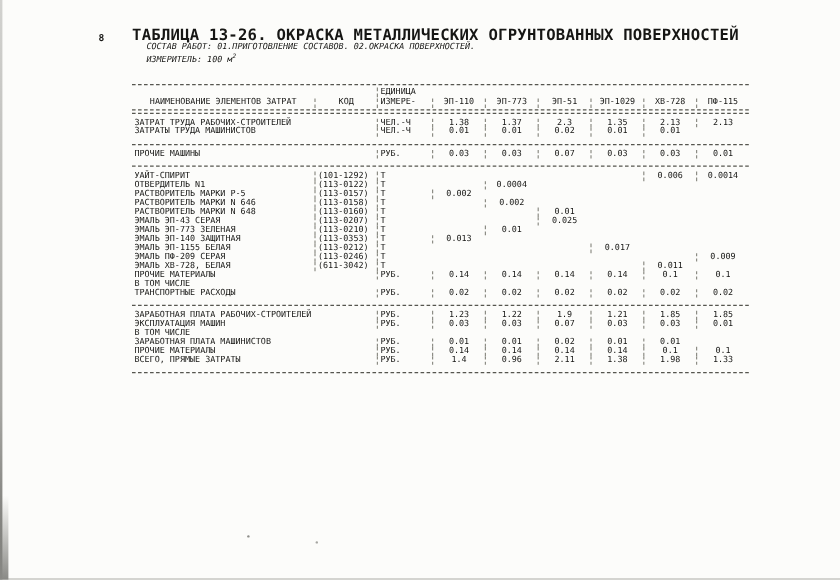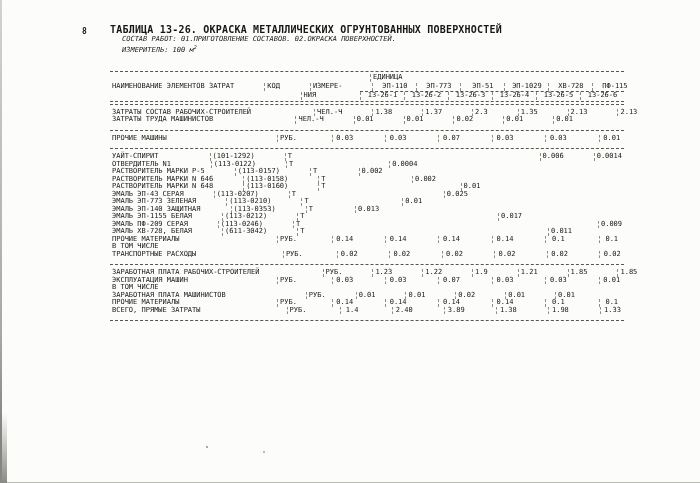--- a/index.html
+++ b/index.html
@@ -12,29 +12,29 @@
   .edge-left{position:absolute;left:0;top:0;width:2px;height:100%;background:linear-gradient(180deg,#d2d2cf,#a7a7a3 70%,#6f6f6b);}
   .edge-bottom{position:absolute;left:0;bottom:0;width:100%;height:1px;background:#b9b9b5;}
   .corner-smudge{position:absolute;left:0;bottom:0;width:7px;height:70px;background:linear-gradient(to top,#8a8a86,rgba(0,0,0,0));}
   .speck{position:absolute;width:2px;height:2px;border-radius:50%;background:#8d8d89;}
   .speck.s1{left:206px;top:446px;}
   .speck.s2{left:263px;top:451px;background:#a5a5a1;}
 
   .pageno{position:absolute;left:82px;top:27px;font-size:8px;font-weight:bold;}
   #content{position:absolute;left:110px;top:26px;width:516px;}
 
-  .title{font-size:10px;font-weight:bold;line-height:8.5px;letter-spacing:.2px;white-space:nowrap;}
+  .title{font-size:13px;font-weight:bold;line-height:8.5px;letter-spacing:.2px;white-space:nowrap;}
   .subtitle{font-size:7px;font-style:italic;line-height:8px;padding-left:12px;white-space:nowrap;}
   .subtitle sup{font-size:5px;vertical-align:super;}
 
   .table{margin-top:17px;font-size:7px;line-height:7.5px;width:514px;}
   .hline{height:0;border-top:1px dashed #56564f;margin:1px 0;}
   .hline.double{height:2px;border-bottom:1px dashed #56564f;}
 
-  .row{display:flex;align-items:flex-end;gap:28px;}
+  .row{display:flex;align-items:flex-end;}
   .c{box-sizing:border-box;padding:0 2px;white-space:nowrap;overflow:visible;}
   .c-name{width:152px;}
   .c-code{width:52px;}
   .c-unit{width:46px;}
   .c-val{width:44px;text-align:center;}
   .vals{display:flex;}
   .c-code,.c-unit,.c-val,.c-group{border-left:1px dashed #8d8d85;}
   .c-group{width:264px;border-bottom:1px dashed #56564f;padding-left:3px;}
   .hrow{min-height:9px;}
   .hrow .c-name{text-align:center;}
@@ -73,41 +73,28 @@
         <div class="c c-unit">ИЗМЕРЕ-</div>
         <div class="vals" id="paint-cells">
             <div class="c c-val">ЭП-110</div>
             <div class="c c-val">ЭП-773</div>
             <div class="c c-val">ЭП-51</div>
             <div class="c c-val">ЭП-1029</div>
             <div class="c c-val">ХВ-728</div>
             <div class="c c-val">ПФ-115</div>
           </div>
       </div>
-      <div class="row hrow">
-        <div class="c c-name"></div>
-        <div class="c c-code"></div>
-        <div class="c c-unit">НИЯ</div>
-        <div class="vals topline" id="normcode-cells">
-            <div class="c c-val">13-26-1</div>
-            <div class="c c-val">13-26-2</div>
-            <div class="c c-val">13-26-3</div>
-            <div class="c c-val">13-26-4</div>
-            <div class="c c-val">13-26-5</div>
-            <div class="c c-val">13-26-6</div>
-          </div>
-      </div>
     </div>
 
     <div class="hline double"></div>
 
     <div id="table-body">
         <div class="section">
           <div class="row">
-            <div class="c c-name">ЗАТРАТЫ СОСТАВ РАБОЧИХ-СТРОИТЕЛЕЙ</div>
+            <div class="c c-name">ЗАТРАТ ТРУДА РАБОЧИХ-СТРОИТЕЛЕЙ</div>
             <div class="c c-code"></div>
             <div class="c c-unit">ЧЕЛ.-Ч</div>
             <div class="c c-val">1.38</div>
             <div class="c c-val">1.37</div>
             <div class="c c-val">2.3</div>
             <div class="c c-val">1.35</div>
             <div class="c c-val">2.13</div>
             <div class="c c-val">2.13</div>
           </div>
           <div class="row">
@@ -348,22 +335,22 @@
             <div class="c c-val">0.14</div>
             <div class="c c-val">0.14</div>
             <div class="c c-val">0.1</div>
             <div class="c c-val">0.1</div>
           </div>
           <div class="row">
             <div class="c c-name">ВСЕГО, ПРЯМЫЕ ЗАТРАТЫ</div>
             <div class="c c-code"></div>
             <div class="c c-unit">РУБ.</div>
             <div class="c c-val">1.4</div>
-            <div class="c c-val">2.40</div>
-            <div class="c c-val">3.89</div>
+            <div class="c c-val">0.96</div>
+            <div class="c c-val">2.11</div>
             <div class="c c-val">1.38</div>
             <div class="c c-val">1.98</div>
             <div class="c c-val">1.33</div>
           </div>
         </div>
       </div>
 
     <div class="hline"></div>
   </div>
 </div>

